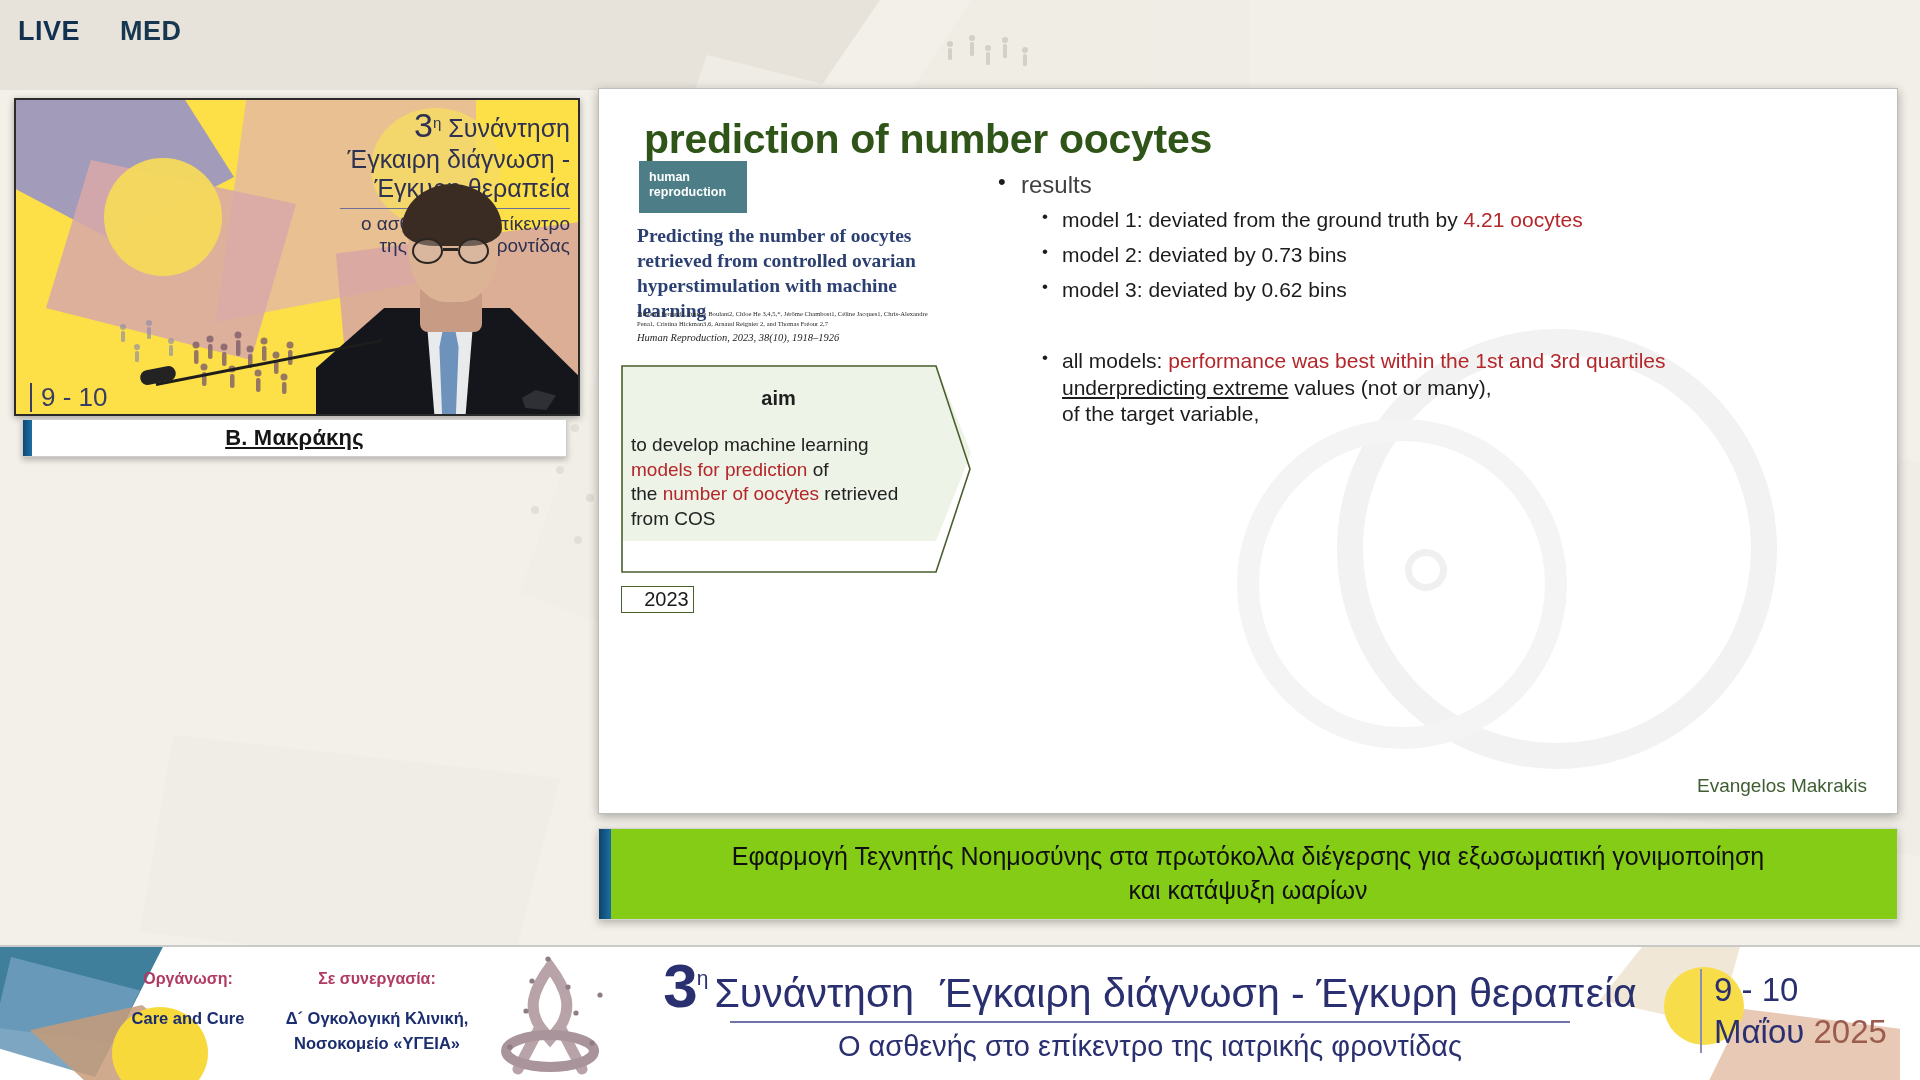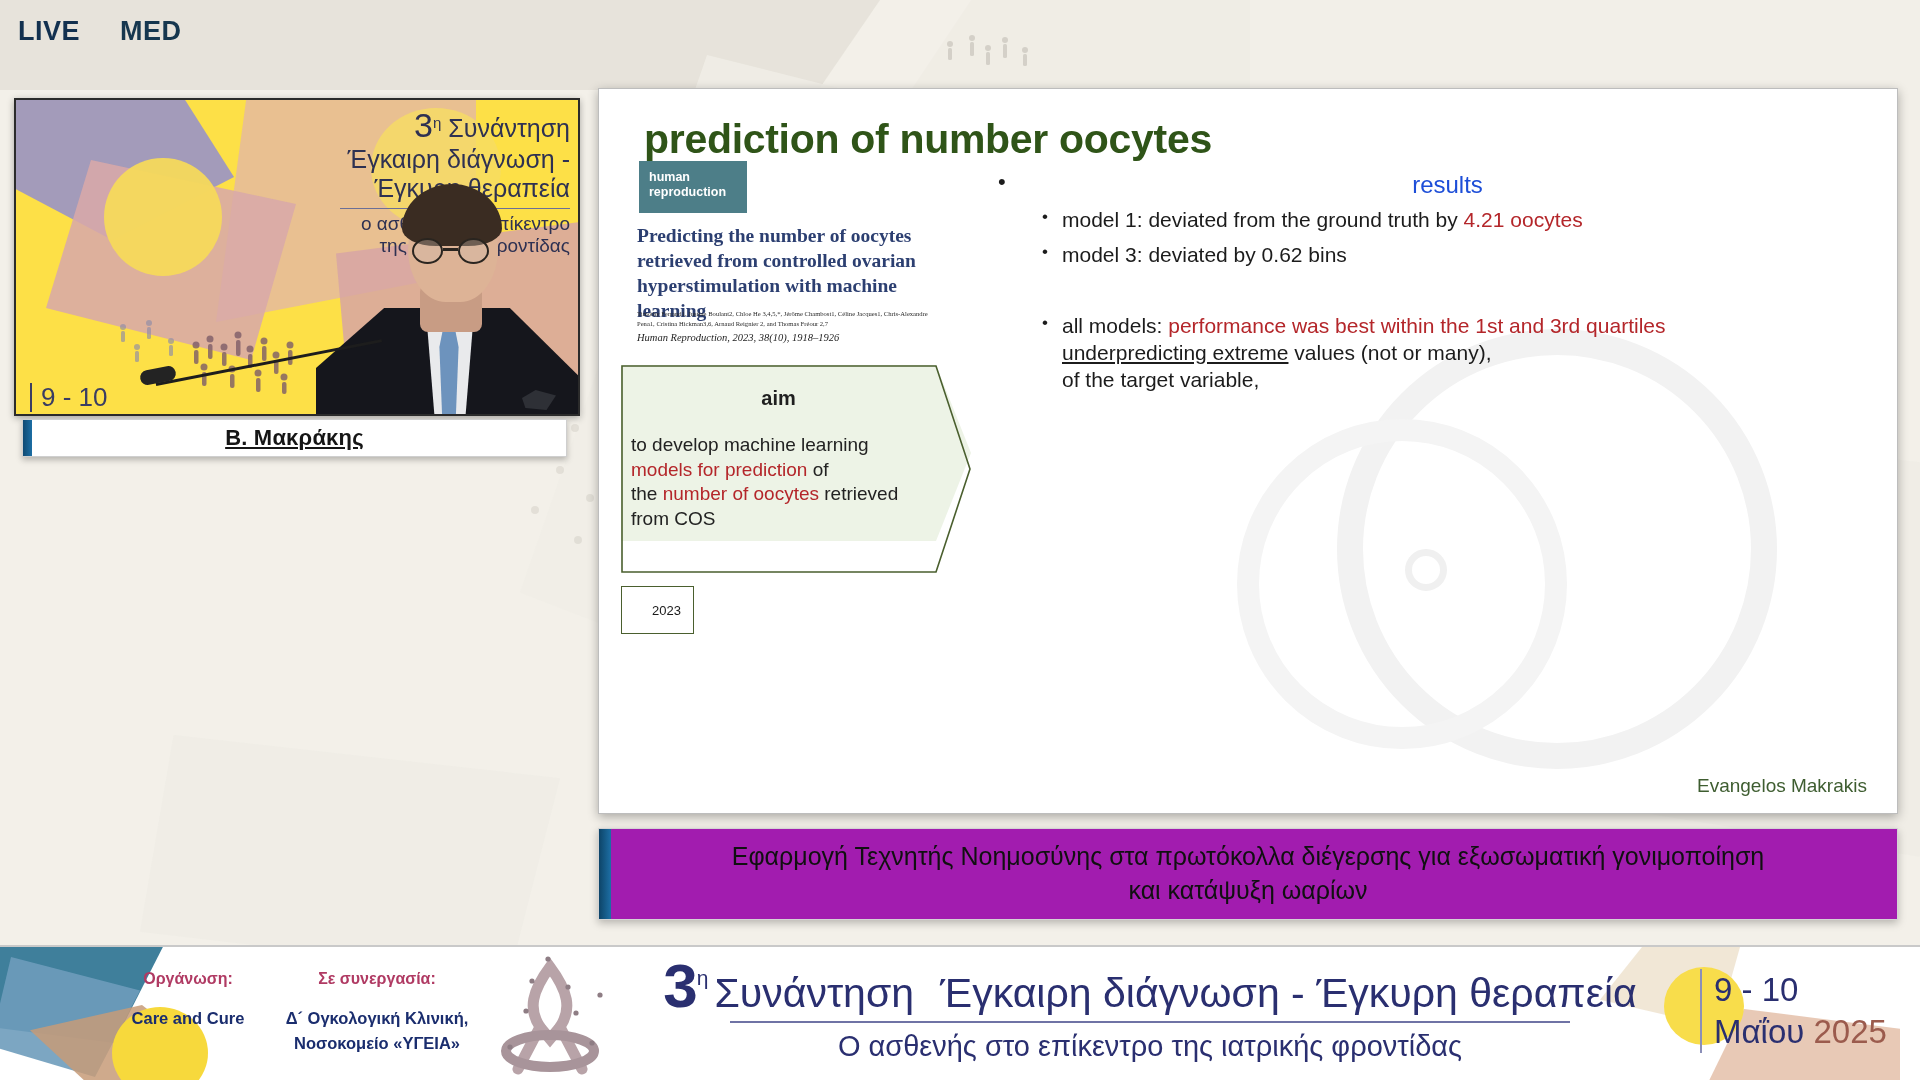--- a/index.html
+++ b/index.html
@@ -209,32 +209,31 @@
   .aim-title {
     position:absolute; left: 0; right: 10%; top: 22px; text-align: center;
     font-size: 20px; font-weight: 700; color: #1f1f1f;
   }
   .aim-body {
     position: absolute; left: 10px; top: 68px; width: 300px;
     font-size: 19px; color: #222; line-height: 1.29;
   }
   .red { color: #b4262a; }
   .year-box {
-    position: absolute; left: 22px; top: 497px; width: 73px; height: 48px;
+    position: absolute; left: 22px; top: 497px; width: 73px; height: 27px;
     border: 1.5px solid #4a5f2e; background:#ffffff;
     display:flex; align-items:center; justify-content:center;
-    font-size: 13px; color:#1a1a1a;padding-left:18px;
+    font-size: 20px; color:#1a1a1a;padding-left:18px;
   }
 
   
   .results { position: absolute; left: 395px; top: 82px; width: 880px; }
   .bullet-l1 {
-    position: relative; padding-left: 27px; font-size: 24px; color:#1d4ed8;
+    position: relative; padding-left: 27px; font-size: 24px; color:#404040;
     margin-bottom: 6px;
-    text-align: center;
   }
   .bullet-l1::before {
     content: "•"; position: absolute; left: 4px; top: -2px; font-size: 22px; color:#1c1c1c;
   }
   .bullet-l2 {
     position: relative; padding-left: 68px; font-size: 21px; color:#1c1c1c;
     margin-top: 8px; line-height: 1.28;
   }
   .bullet-l2::before {
     content: "•"; position: absolute; left: 48px; top: -1px; font-size: 17px; color:#1c1c1c;
@@ -242,21 +241,21 @@
   .bullet-gap { margin-top: 44px; }
   .u { text-decoration: underline; }
   .slide-sign {
     position: absolute; right: 30px; bottom: 16px;
     font-size: 19px; color: #3e5d30;
   }
 
   
   .caption-bar {
     position: absolute; left: 598px; top: 828px; width: 1300px; height: 92px;
-    background: #a21caf; z-index: 6;
+    background: #84cc16; z-index: 6;
     border: 1px solid #d4d4d4;
     box-shadow: 0 3px 8px rgba(0,0,0,.25);
     display: flex; align-items: center; justify-content: center;
     padding: 0 38px;
   }
   .caption-bar::before {
     content:""; position:absolute; left: 0; top:0; bottom: 0; width: 12px;
     background: linear-gradient(90deg,#0d4468,#1d6fa5);
   }
   .caption-bar span {
@@ -486,20 +485,23 @@
     <span>2023</span>
   </div>
 
   <div class="results">
     <div class="bullet-l1">results</div>
 
     <div class="bullet-l2">
       <span>model 1: deviated from the ground truth by </span><span class="red">4.21 oocytes</span>
     </div>
     <div class="bullet-l2">
+      <span>model 2: deviated by 0.73 bins</span>
+    </div>
+    <div class="bullet-l2">
       <span>model 3: deviated by 0.62 bins</span>
     </div>
 
     <div class="bullet-l2 bullet-gap">
       <div>
         <span>all models: </span><span class="red">performance was best within the 1st and 3rd quartiles</span>
       </div>
       <div>
         <span class="u">underpredicting extreme</span><span> values (not or many),</span>
       </div>

